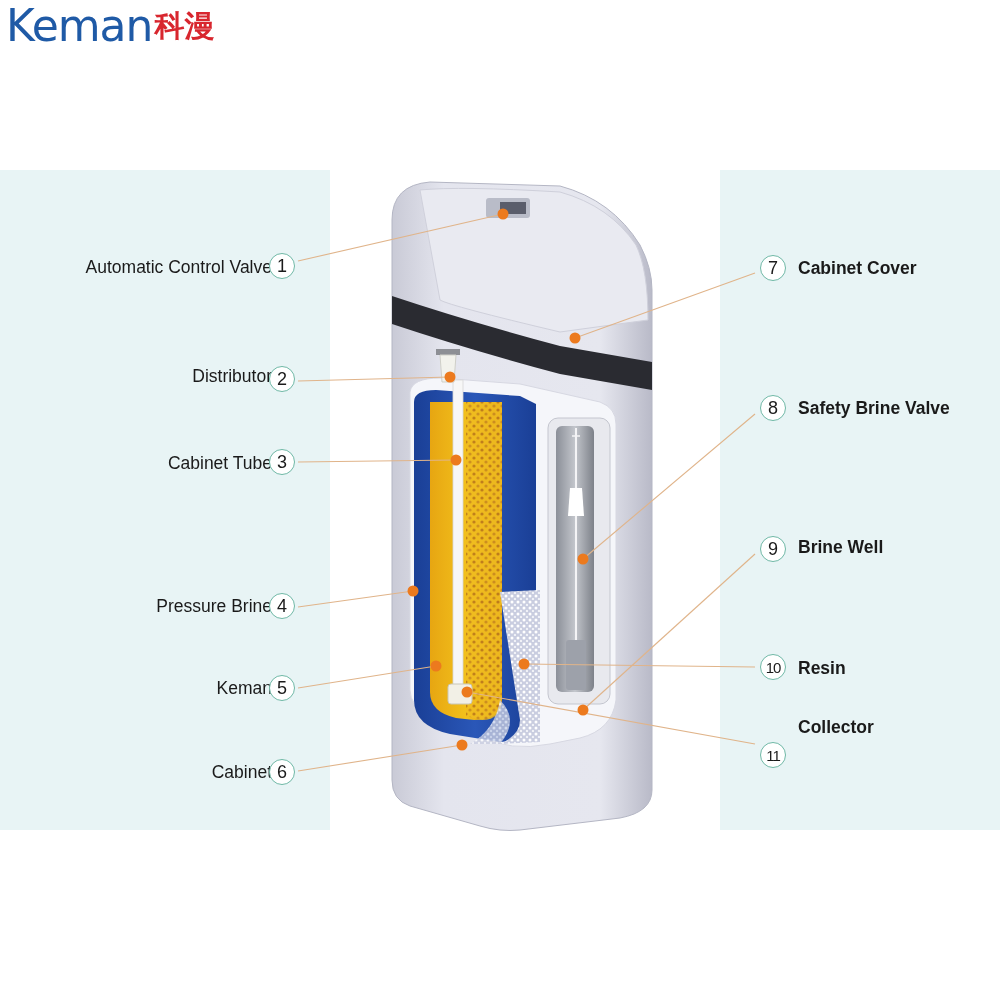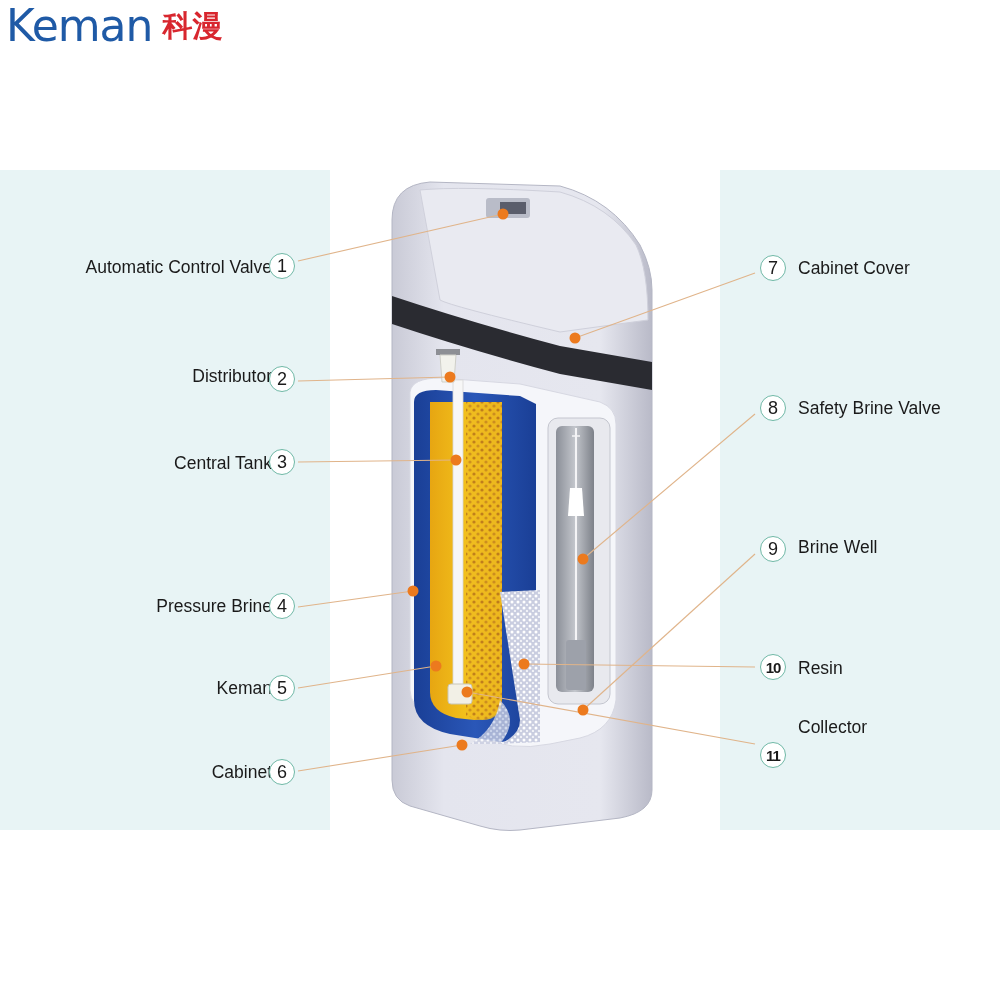--- a/index.html
+++ b/index.html
@@ -1,27 +1,27 @@
 <!DOCTYPE html>
 <html><head>
 <meta charset="utf-8">
 <style>
   html, body { margin:0; padding:0; }
   body { width:1000px; height:1000px; background:#ffffff; position:relative; overflow:hidden; font-family:"Liberation Sans", sans-serif; }
   .logo { position:absolute; left:6px; top:4px; height:44px; display:flex; align-items:center; }
   .logo-en { font-family:"DejaVu Sans", sans-serif; font-size:44px; color:#1f5aa6; letter-spacing:-1px; line-height:1; }
-  .logo-cn { font-family:"DejaVu Sans", sans-serif; font-size:30px; font-weight:bold; color:#d8262e; margin-left:10px; line-height:1; }
+  .logo-cn { font-family:"DejaVu Sans", sans-serif; font-size:30px; font-weight:bold; color:#d8262e; margin-left:2px; line-height:1; }
   .panel { position:absolute; top:170px; height:660px; background:#e8f4f5; }
   .panel-left { left:0; width:330px; }
   .panel-right { left:720px; width:280px; }
   .label { position:absolute; font-size:17.5px; color:#1a1a1a; white-space:nowrap; line-height:22px; }
   .label-left { right:728px; text-align:right; }
-  .label-right { left:798px; }
+  .label-right { left:798px;font-weight:bold; }
   .badge { position:absolute; width:26px; height:26px; border:1.3px solid #6fb8a6; border-radius:50%; background:#ffffff; box-sizing:border-box; display:flex; align-items:center; justify-content:center; font-size:18px; color:#1a1a1a; line-height:1; }
-  .badge.two { font-size:15px; letter-spacing:-1px;font-weight:bold; }
+  .badge.two { font-size:15px; letter-spacing:-1px; }
   svg.diagram { position:absolute; left:0; top:0; }
 </style>
 </head>
 <body>
 
 <div class="logo">
   <span class="logo-en">Keman</span>
   <span class="logo-cn">科漫</span>
 </div>
 
@@ -124,21 +124,21 @@
     <circle cx="467" cy="692" r="5.5"></circle>
   </g>
 </svg>
 
 <span class="label label-left" style="top:256px">Automatic Control Valve</span>
 <span class="badge" style="left:269px;top:253px">1</span>
 
 <span class="label label-left" style="top:365px">Distributor</span>
 <span class="badge" style="left:269px;top:366px">2</span>
 
-<span class="label label-left" style="top:452px">Central Tank</span>
+<span class="label label-left" style="top:452px">Cabinet Tube</span>
 <span class="badge" style="left:269px;top:449px">3</span>
 
 <span class="label label-left" style="top:595px">Pressure Brine</span>
 <span class="badge" style="left:269px;top:593px">4</span>
 
 <span class="label label-left" style="top:677px">Keman</span>
 <span class="badge" style="left:269px;top:675px">5</span>
 
 <span class="label label-left" style="top:761px">Cabinet</span>
 <span class="badge" style="left:269px;top:759px">6</span>

